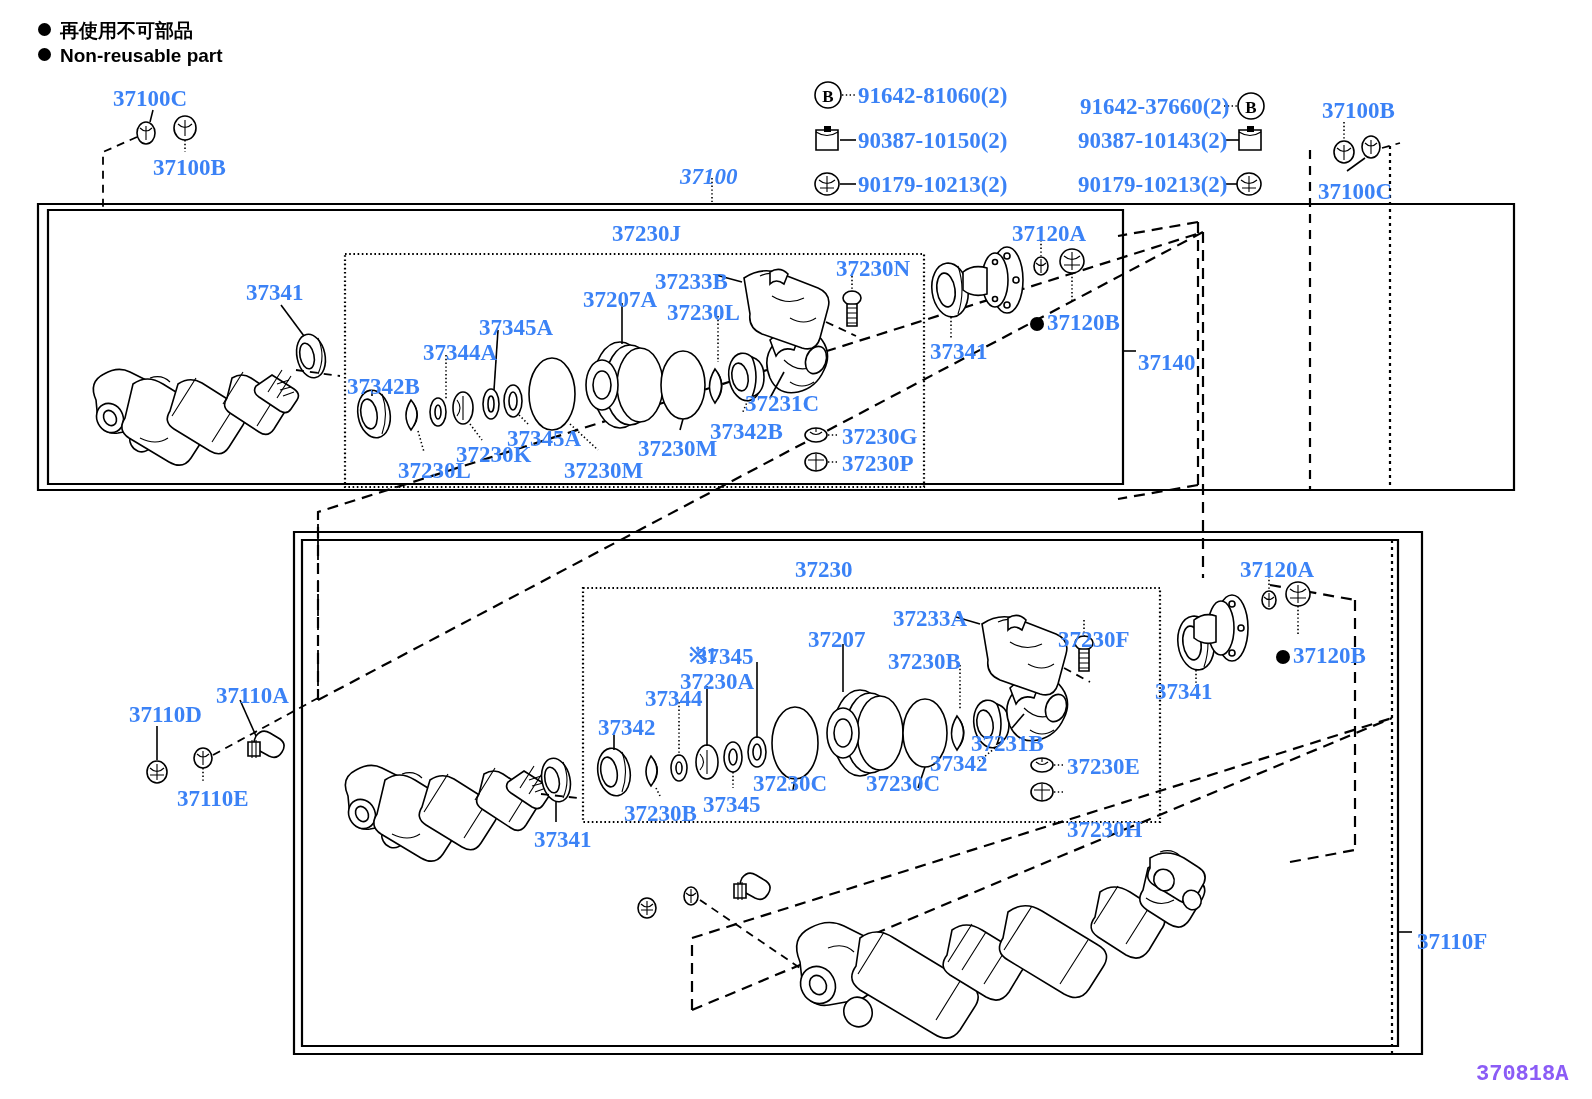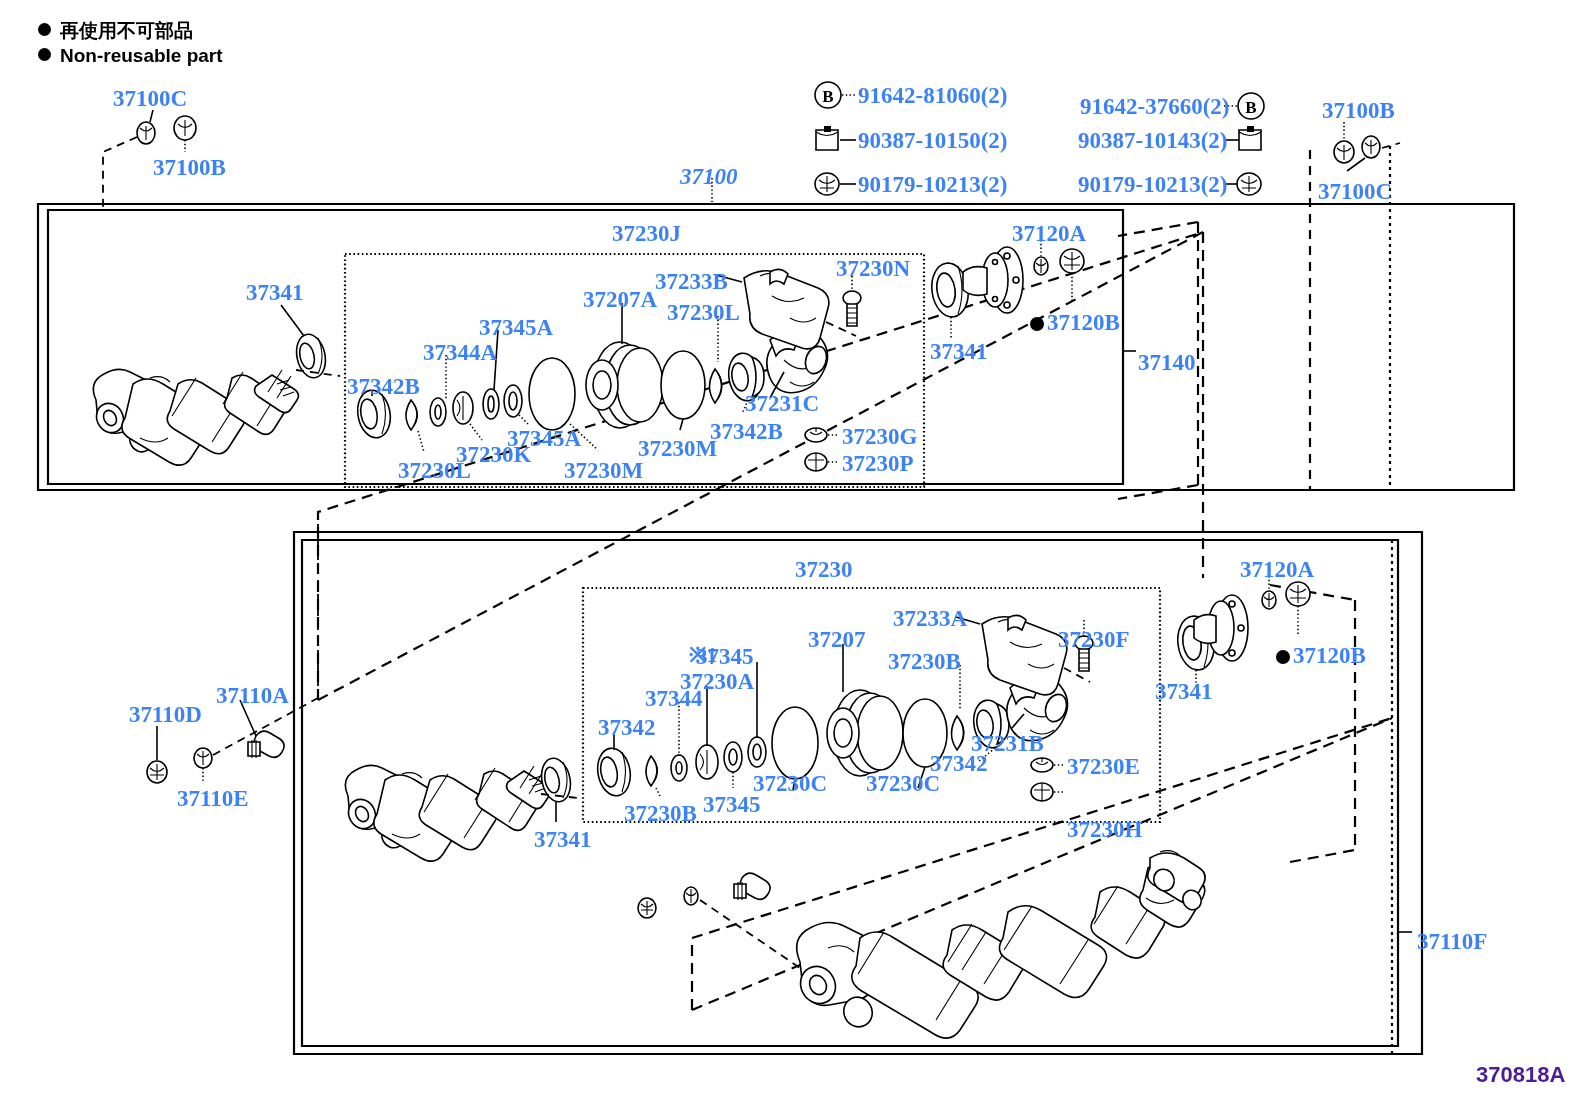--- a/index.html
+++ b/index.html
@@ -7,22 +7,22 @@
        font-family:"Liberation Serif",serif;color:#000;}
   #stage{position:absolute;inset:0;}
   svg#art{position:absolute;left:0;top:0;width:1592px;height:1099px;}
   .lbl{position:absolute;font-family:"Liberation Serif",serif;font-weight:bold;
        font-size:23px;letter-spacing:0px;white-space:nowrap;line-height:1;color:#3b82f6;}
   .lbl.sm{font-size:21px;}
   .legend{position:absolute;font-family:"Liberation Sans",sans-serif;font-weight:bold;
           font-size:19px;white-space:nowrap;color:#000;}
   .legend .dot{display:inline-block;width:13px;height:13px;border-radius:50%;
                background:#000;margin-right:9px;vertical-align:1px;}
-  .code{position:absolute;font-family:Liberation Sans, sans-serif;font-weight:bold;
-        font-size:22px;color:#4c1d95;white-space:nowrap;}
+  .code{position:absolute;font-family:Liberation Mono, monospace;font-weight:bold;
+        font-size:22px;color:#8b5cf6;white-space:nowrap;}
   .bullet-pre{display:inline-block;width:14px;height:14px;border-radius:50%;
               background:#000;margin-right:3px;vertical-align:-1px;}
 </style>
 </head>
 <body>
 
 <div id="stage">
 
 <svg id="art" viewBox="0 0 1592 1099">
   <defs>

